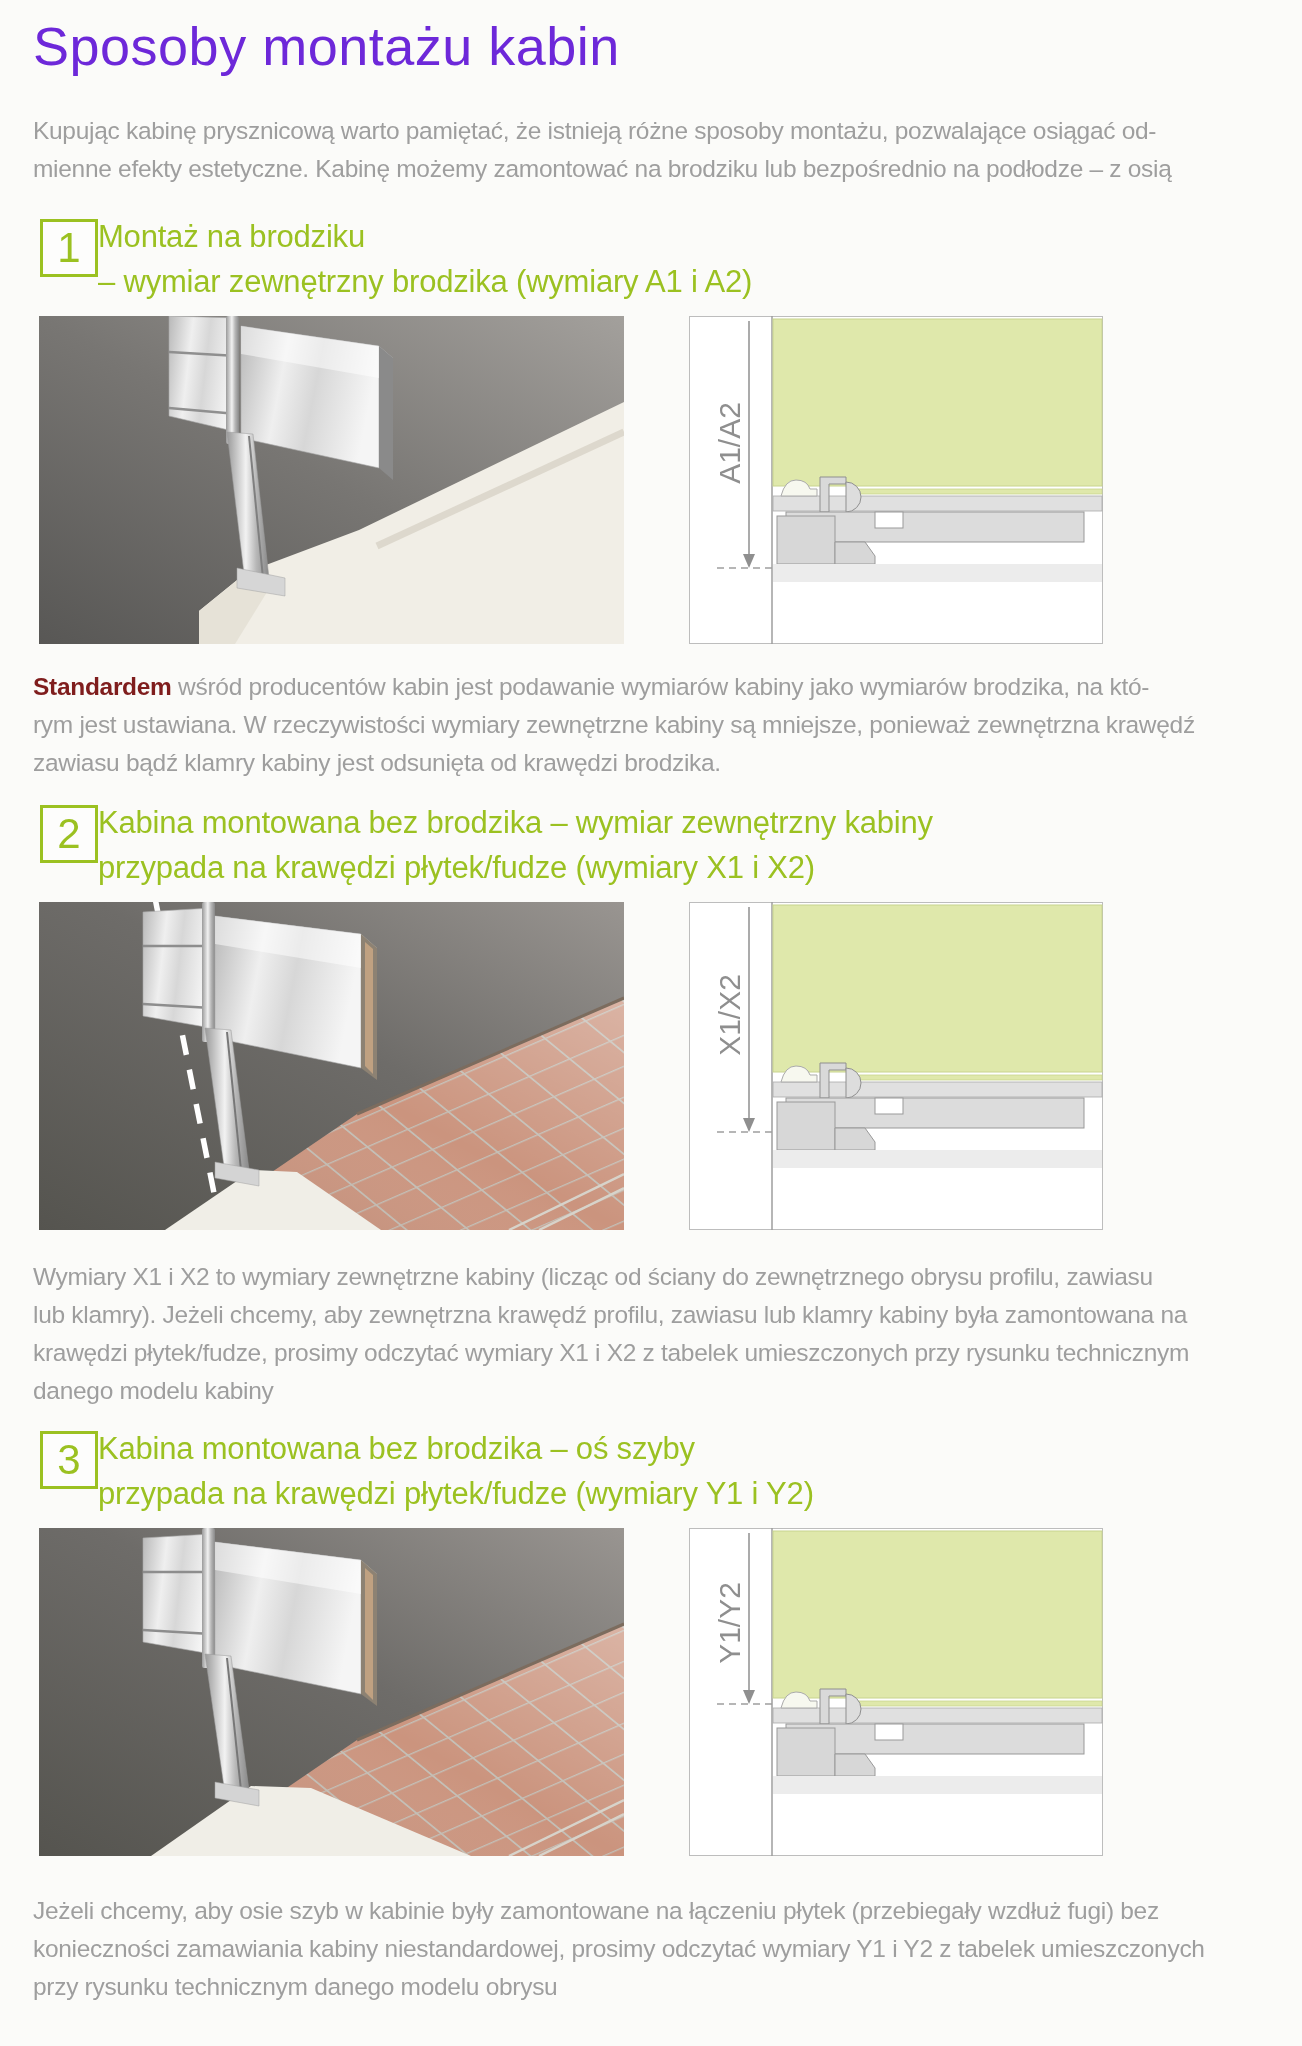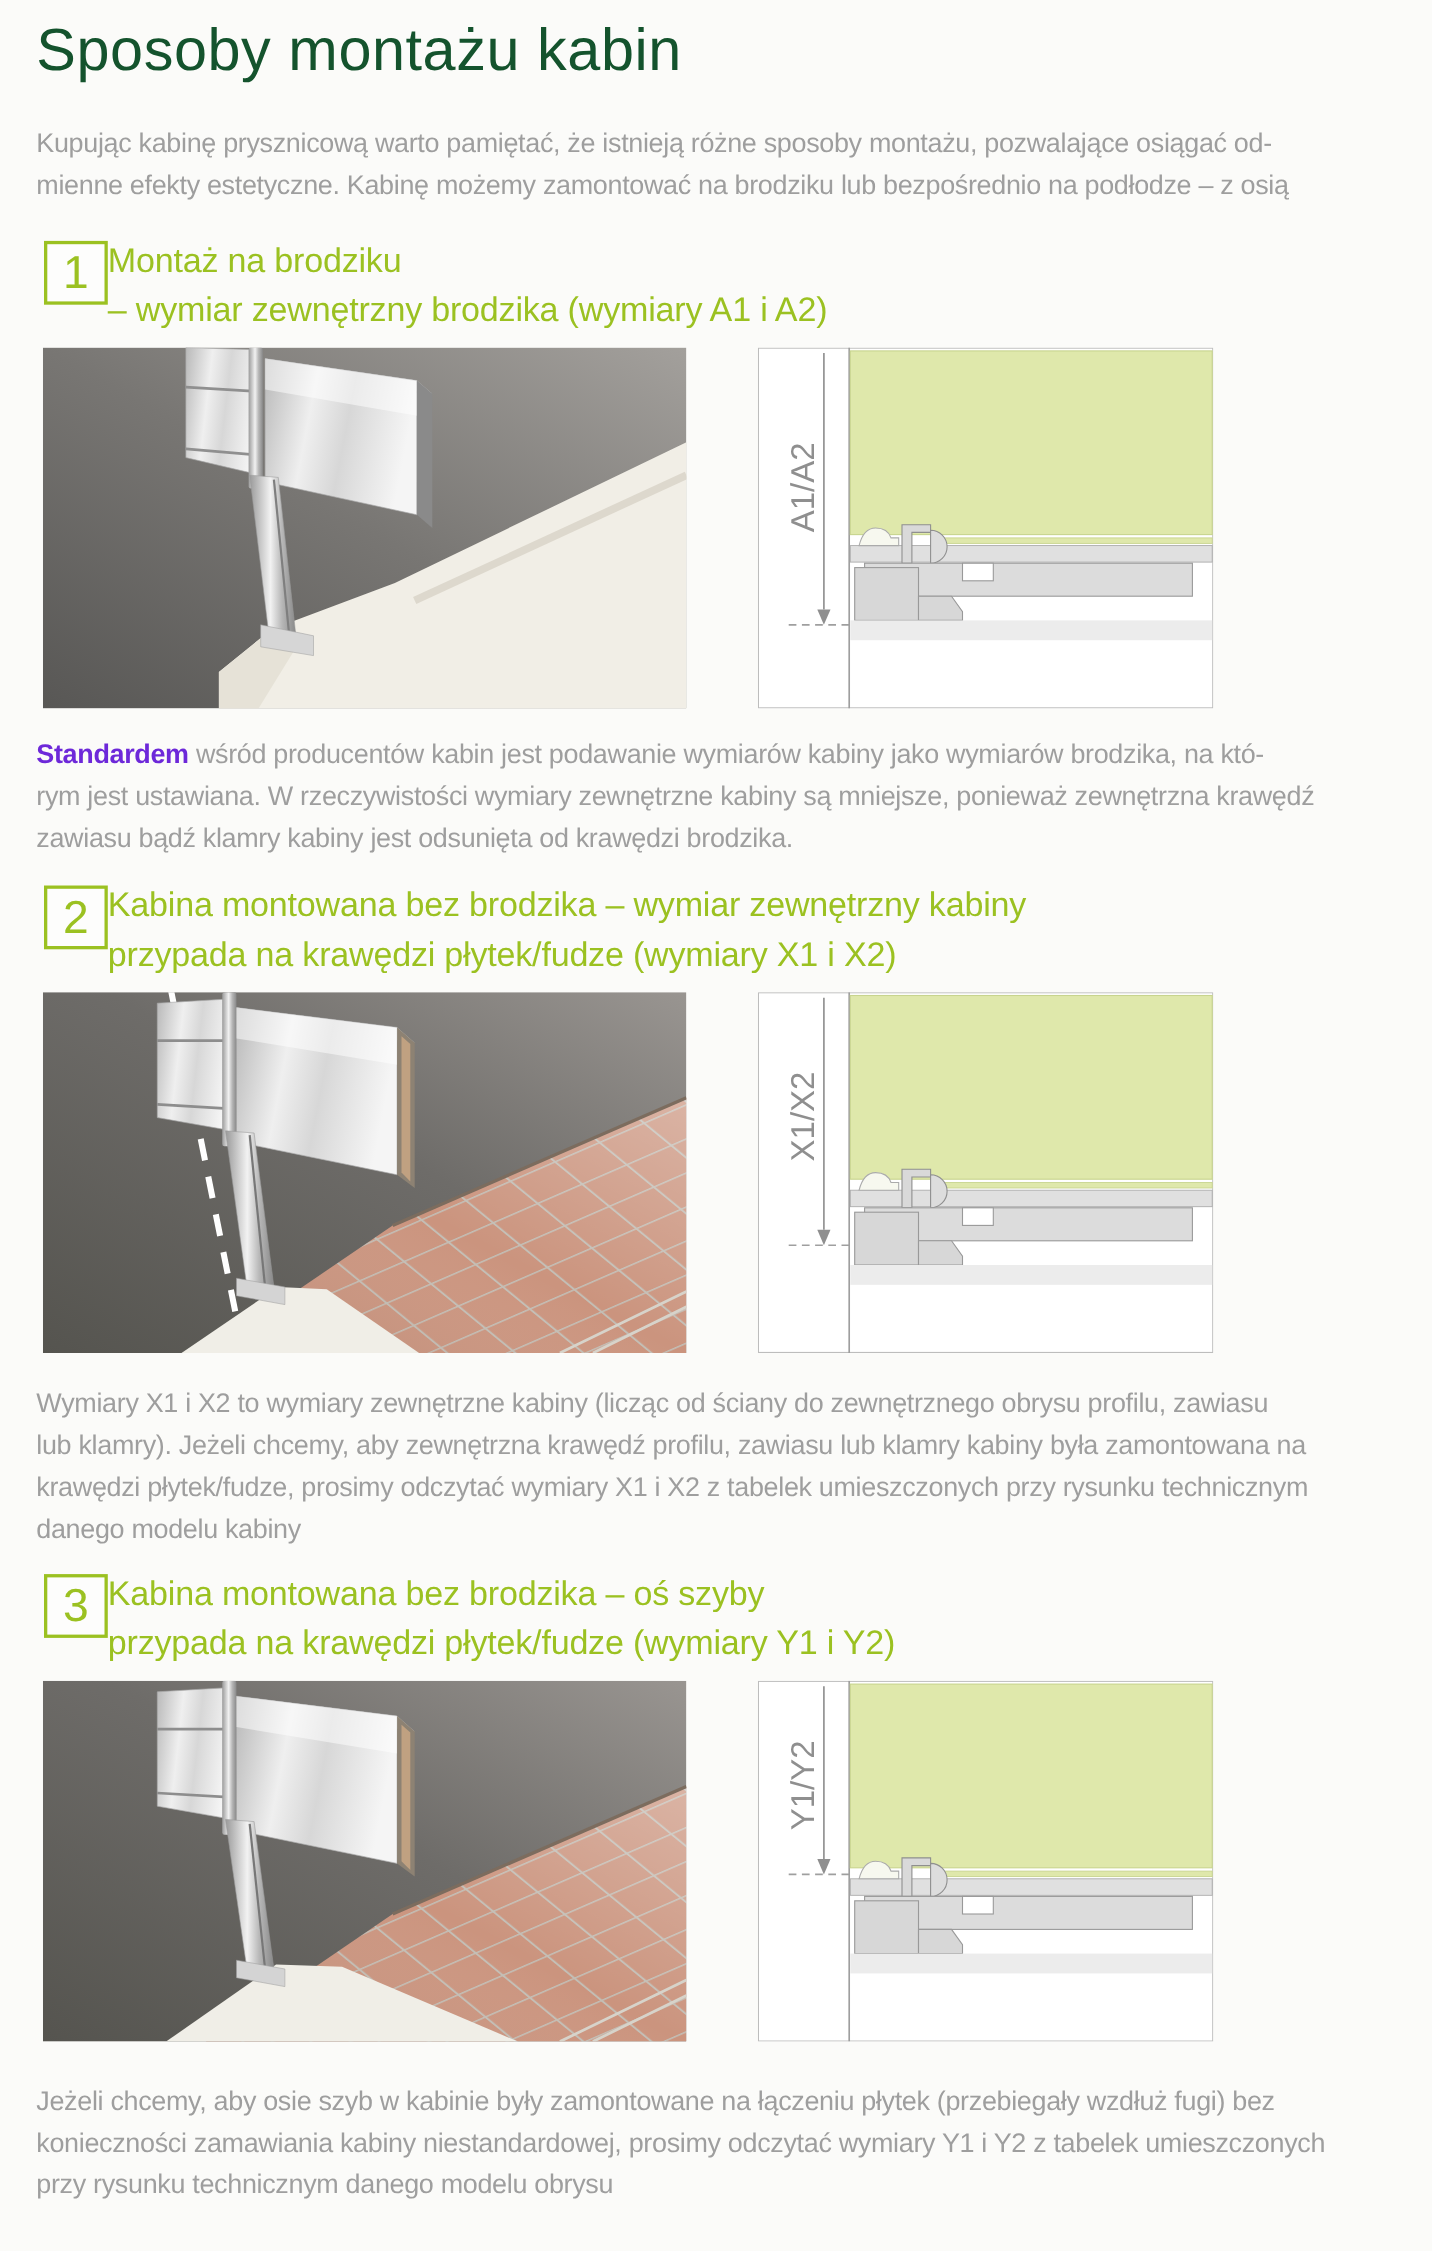--- a/index.html
+++ b/index.html
@@ -5,29 +5,29 @@
   html,body{margin:0;padding:0;}
   body{
     width:1302px;height:2046px;
     background:#fbfbf9;
     font-family:"Liberation Sans",sans-serif;
     overflow:hidden;
     position:relative;
   }
   .wrap{padding:16px 28px 0 33px;}
   .title{
-    font-size:54px;line-height:60px;color:#14532d;
+    font-size:54px;line-height:60px;color:#6d28d9;
     letter-spacing:0.5px;font-weight:400;
   }
   .para{margin-top:36px;}
   .pline{
     font-size:24.5px;line-height:38px;color:#9e9e9e;
     white-space:nowrap;letter-spacing:-0.3px;
   }
-  .pline .b{font-weight:bold;color:#6d28d9;}
+  .pline .b{font-weight:bold;color:#7f1d1d;}
   .section-header{display:flex;align-items:flex-start;}
   .numbox{
     width:52px;height:52px;border:3px solid #9bc121;background:#fdfdfc;
     color:#9bc121;font-size:42px;line-height:52px;
     display:flex;align-items:center;justify-content:center;
     margin-left:7px;margin-top:5px;flex:0 0 auto;
   }
   .sechead{
     font-size:31px;line-height:45px;color:#9bc121;
     white-space:nowrap;letter-spacing:-0.2px;

